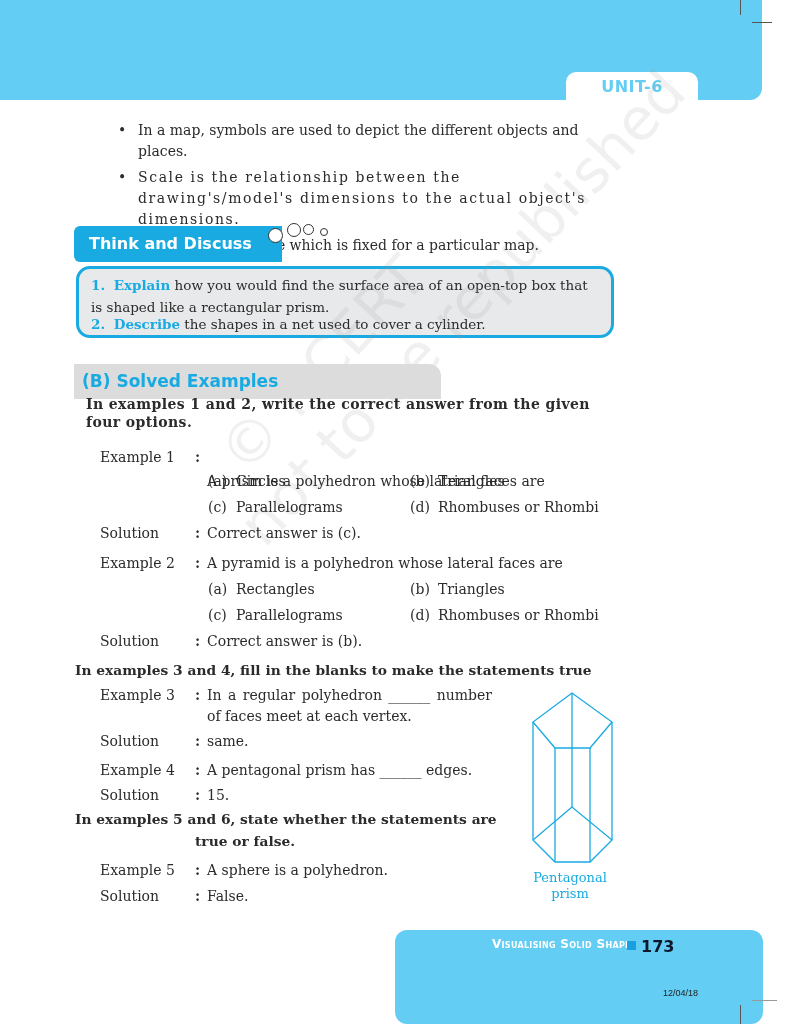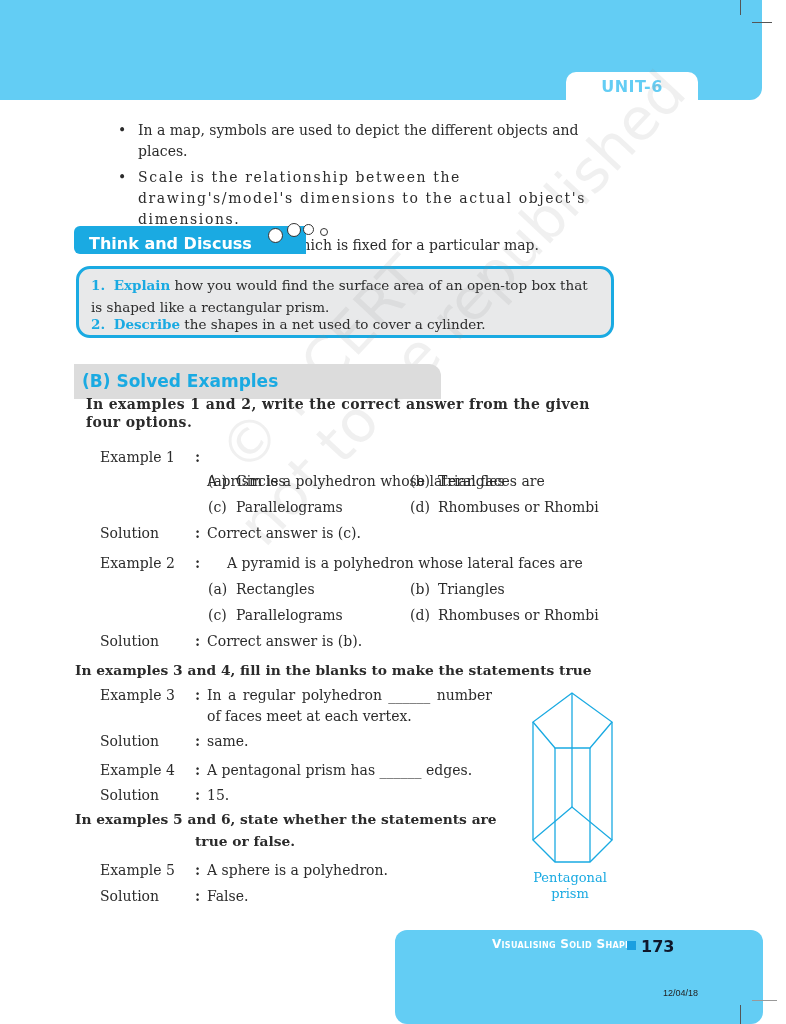--- a/index.html
+++ b/index.html
@@ -9,22 +9,22 @@
               border-radius:0 0 12px 0; }
   .unit-tab { position:absolute; left:566px; top:72px; width:132px; height:30px; background:#fff;
               border-radius:10px 10px 0 0; text-align:center; }
   .unit-tab span { font-family:"DejaVu Sans", sans-serif; font-weight:bold; color:#63cdf4;
               font-size:16px; line-height:30px; letter-spacing:0.5px; }
   .crop { position:absolute; background:#555; }
   .bullets { position:absolute; left:118px; top:120px; width:500px; font-size:14px; line-height:21px; }
   .bullets .b { position:relative; padding-left:20px; margin-bottom:5px; }
   .bullets .b::before { content:"•"; position:absolute; left:0; top:0; }
   .bullets .spaced { letter-spacing:1.6px; }
-  .td-head { position:absolute; left:74px; top:226px; width:208px; height:28px; background:#1aaae2;
-             border-radius:6px 0 0 6px;padding-left:24px; }
+  .td-head { position:absolute; left:74px; top:226px; width:208px; height:36px; background:#1aaae2;
+             border-radius:6px 0 0 6px; }
   .td-head span { font-family:"DejaVu Sans", sans-serif; font-weight:bold; color:#fff; font-size:16px;
              position:absolute; left:15px; top:8px; }
   .bubble { position:absolute; border:1.5px solid #333; border-radius:50%; background:#fff; }
   .td-box { position:absolute; left:76px; top:266px; width:532px; height:66px; background:#e8e9ea;
             border:3px solid #1aaae2; border-radius:14px; font-size:13.5px; line-height:22px; }
   .td-item { position:absolute; left:12px; width:510px; }
   .td-item .num, .td-item .kw { color:#1aaae2; font-weight:bold; }
   .td-item .txt { }
   .sec-b { position:absolute; left:74px; top:364px; width:367px; height:35px; background:#dcdcdc;
            border-radius:0 12px 0 0; }
@@ -102,21 +102,21 @@
 <div class="opt" style="left:208px;top:473px;"><span class="k">(a)</span><span>Circles</span></div>
 <div class="opt" style="left:410px;top:473px;"><span class="k">(b)</span><span>Triangles</span></div>
 <div class="opt" style="left:208px;top:499px;"><span class="k">(c)</span><span>Parallelograms</span></div>
 <div class="opt" style="left:410px;top:499px;"><span class="k">(d)</span><span>Rhombuses or Rhombi</span></div>
 <div class="abs lbl" style="left:100px;top:525px;">Solution</div>
 <div class="abs" style="left:195px;top:525px;font-weight:bold;">:</div>
 <div class="abs" style="left:207px;top:525px;">Correct answer is (c).</div>
 
 <div class="abs lbl" style="left:100px;top:555px;">Example 2</div>
 <div class="abs" style="left:195px;top:555px;font-weight:bold;">:</div>
-<div class="abs" style="left:207px;top:555px;margin-left:20px;">A pyramid is a polyhedron whose lateral faces are</div>
+<div class="abs" style="left:207px;top:555px;">A pyramid is a polyhedron whose lateral faces are</div>
 <div class="opt" style="left:208px;top:581px;"><span class="k">(a)</span><span>Rectangles</span></div>
 <div class="opt" style="left:410px;top:581px;"><span class="k">(b)</span><span>Triangles</span></div>
 <div class="opt" style="left:208px;top:607px;"><span class="k">(c)</span><span>Parallelograms</span></div>
 <div class="opt" style="left:410px;top:607px;"><span class="k">(d)</span><span>Rhombuses or Rhombi</span></div>
 <div class="abs lbl" style="left:100px;top:633px;">Solution</div>
 <div class="abs" style="left:195px;top:633px;font-weight:bold;">:</div>
 <div class="abs" style="left:207px;top:633px;">Correct answer is (b).</div>
 
 <div class="abs bold" style="left:75px;top:662px;font-size:13.8px;">In examples 3 and 4, fill in the blanks to make the statements true</div>
 

